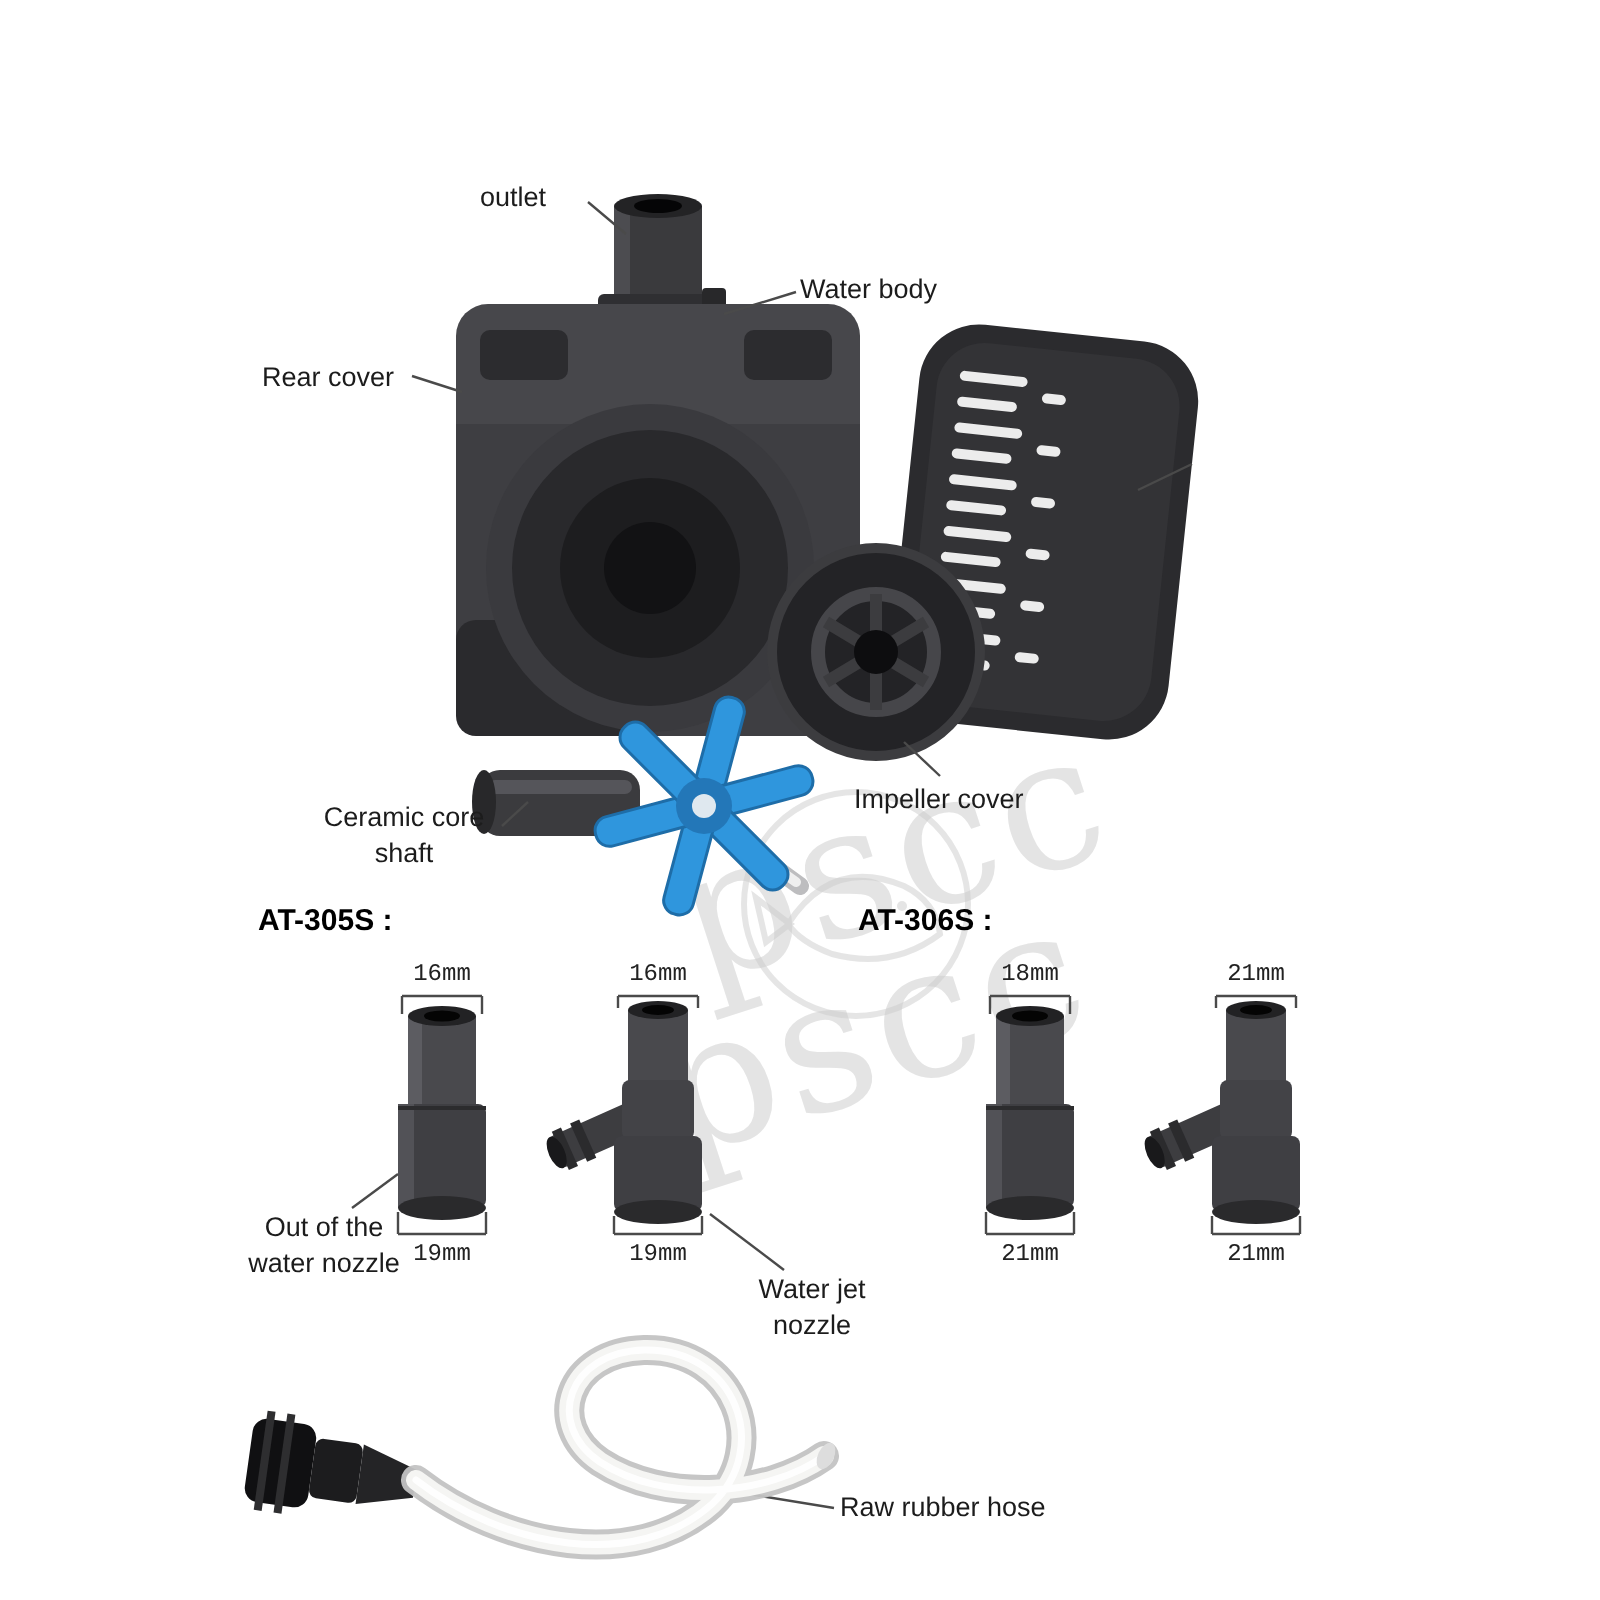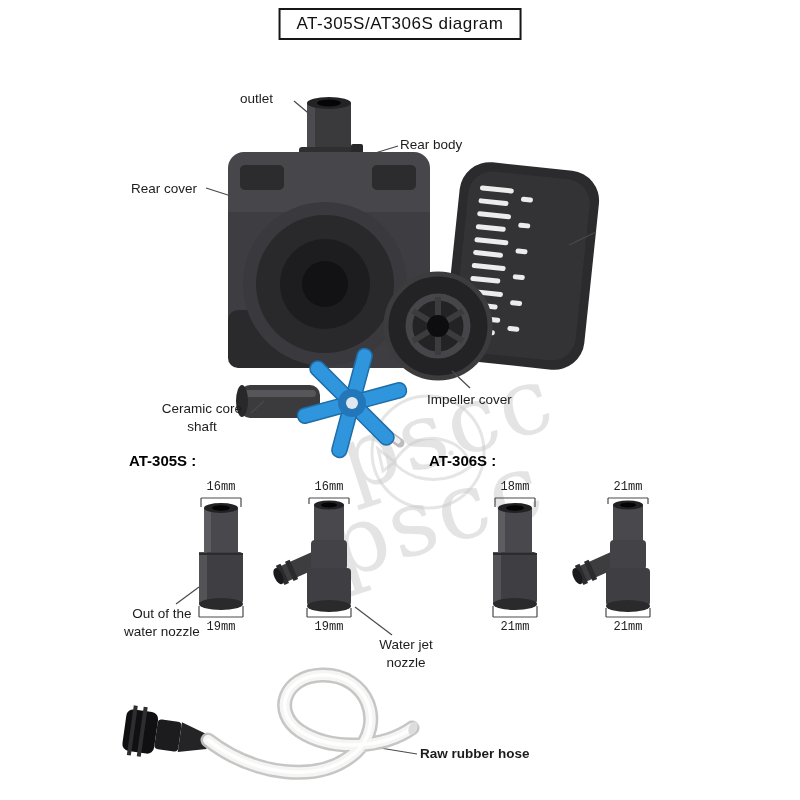--- a/index.html
+++ b/index.html
@@ -193,33 +193,32 @@
         <rect x="156" y="720" width="24" height="30" rx="4" fill="#1c1c1e"></rect>
         <path d="M180 720 L208 729 L208 743 L180 750 Z" fill="#242426"></path>
       </g>
       <path d="M208 740 C252 774 318 786 356 752 C386 724 368 674 322 675 C284 676 272 712 300 731 C332 752 384 748 412 728" fill="none" stroke="#c3c3c3" stroke-width="15" stroke-linecap="round" opacity="0.95"></path>
       <path d="M208 740 C252 774 318 786 356 752 C386 724 368 674 322 675 C284 676 272 712 300 731 C332 752 384 748 412 728" fill="none" stroke="#f5f5f3" stroke-width="10" stroke-linecap="round"></path>
       <path d="M208 740 C252 774 318 786 356 752 C386 724 368 674 322 675 C284 676 272 712 300 731 C332 752 384 748 412 728" fill="none" stroke="#ffffff" stroke-width="3.5" stroke-linecap="round" opacity="0.9"></path>
       <ellipse cx="413" cy="728" rx="4" ry="7" fill="#dddddd" transform="rotate(25 413 728)"></ellipse>
     </g>
   </svg>
 
-  <div class="title-box">AT-305S/AT306S diagram</div>
 
   <div class="label" style="left:240px;top:90px;">outlet</div>
-  <div class="label" style="left:400px;top:136px;">Rear body</div>
+  <div class="label" style="left:400px;top:136px;">Water body</div>
   <div class="label" style="left:131px;top:180px;">Rear cover</div>
   <div class="label" style="left:427px;top:391px;">Impeller cover</div>
   <div class="label center" style="left:112px;top:605px;width:100px;">Out of the
 water nozzle</div>
   <div class="label center" style="left:146px;top:400px;width:112px;">Ceramic core
 shaft</div>
   <div class="label center" style="left:364px;top:636px;width:84px;">Water jet
 nozzle</div>
-  <div class="label" style="left:420px;top:745px;font-weight:bold;">Raw rubber hose</div>
+  <div class="label" style="left:420px;top:745px;">Raw rubber hose</div>
 
   <div class="model" style="left:108px;top:452px;">AT-305S :</div>
   <div class="model" style="left:408px;top:452px;text-align:center;">AT-306S :</div>
 
   <div class="dim" style="left:221px;top:480px;">16mm</div>
   <div class="dim" style="left:329px;top:480px;">16mm</div>
   <div class="dim" style="left:515px;top:480px;">18mm</div>
   <div class="dim" style="left:628px;top:480px;">21mm</div>
   <div class="dim" style="left:221px;top:620px;">19mm</div>
   <div class="dim" style="left:329px;top:620px;">19mm</div>

